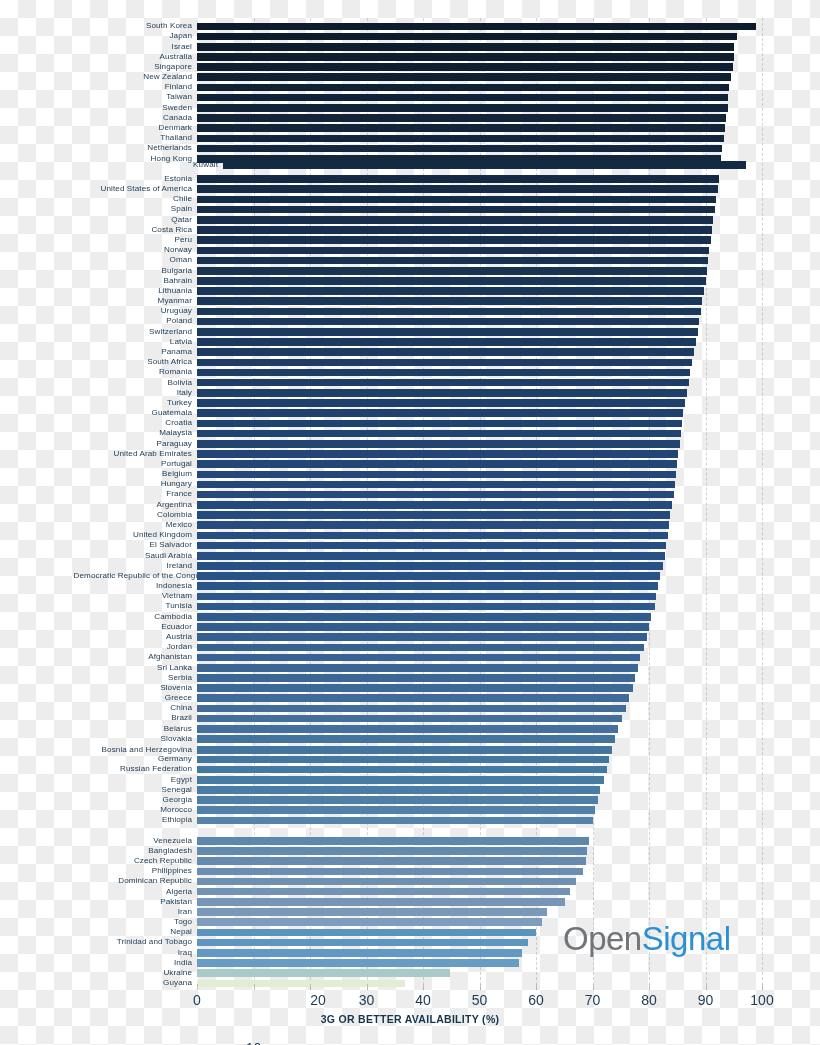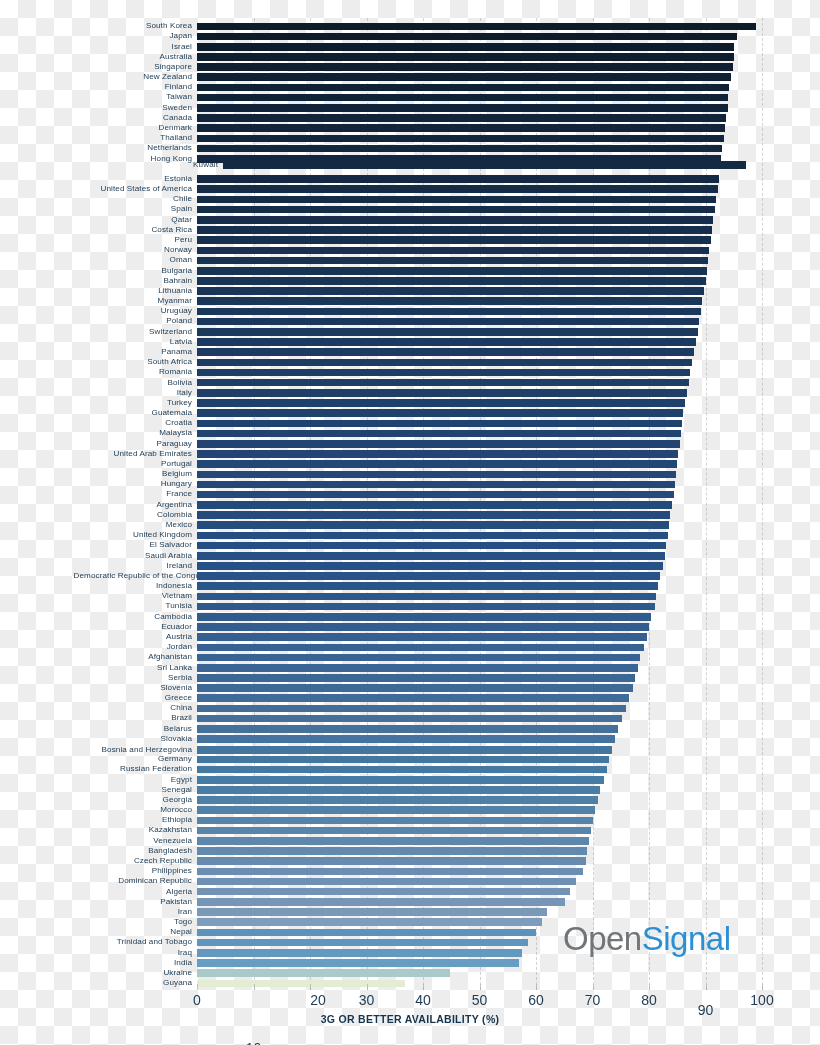--- a/index.html
+++ b/index.html
@@ -448,24 +448,20 @@
         <div class="row-label">Georgia</div>
         <div class="bar" title="Georgia: 70.9%" style="width: 400.585px; background: rgb(78, 127, 166);"></div>
       </div>
       <div class="row" style="top: 806.06px;">
         <div class="row-label">Morocco</div>
         <div class="bar" title="Morocco: 70.4%" style="width: 397.76px; background: rgb(82, 129, 168);"></div>
       </div>
       <div class="row" style="top: 816.24px;">
         <div class="row-label">Ethiopia</div>
         <div class="bar" title="Ethiopia: 70%" style="width: 395.5px; background: rgb(86, 131, 169);"></div>
-      </div>
-      <div class="row" style="top: 826.42px;">
-        <div class="row-label">Kazakhstan</div>
-        <div class="bar" title="Kazakhstan: 69.7%" style="width: 393.805px; background: rgb(90, 133, 171);"></div>
       </div>
       <div class="row" style="top: 836.6px;">
         <div class="row-label">Venezuela</div>
         <div class="bar" title="Venezuela: 69.4%" style="width: 392.11px; background: rgb(94, 135, 172);"></div>
       </div>
       <div class="row" style="top: 846.78px;">
         <div class="row-label">Bangladesh</div>
         <div class="bar" title="Bangladesh: 69.1%" style="width: 390.415px; background: rgb(98, 137, 174);"></div>
       </div>
       <div class="row" style="top: 856.96px;">
@@ -536,21 +532,21 @@
       <div class="tick-label" style="left: 423px;">40</div>
       <div class="tick" style="left: 479.5px;"></div>
       <div class="tick-label" style="left: 479.5px;">50</div>
       <div class="tick" style="left: 536px;"></div>
       <div class="tick-label" style="left: 536px;">60</div>
       <div class="tick" style="left: 592.5px;"></div>
       <div class="tick-label" style="left: 592.5px;">70</div>
       <div class="tick" style="left: 649px;"></div>
       <div class="tick-label" style="left: 649px;">80</div>
       <div class="tick" style="left: 705.5px;"></div>
-      <div class="tick-label" style="left: 705.5px; margin-top: 10px;">90</div>
+      <div class="tick-label" style="left: 705.5px;">90</div>
       <div class="tick" style="left: 762px;"></div>
       <div class="tick-label" style="left: 762px;">100</div>
     </div>
 
   <div class="axis-title">3G OR BETTER AVAILABILITY (%)</div>
 
   <div class="logo">
     <span class="open">Open</span><span class="signal">Signal</span>
   </div>
 

